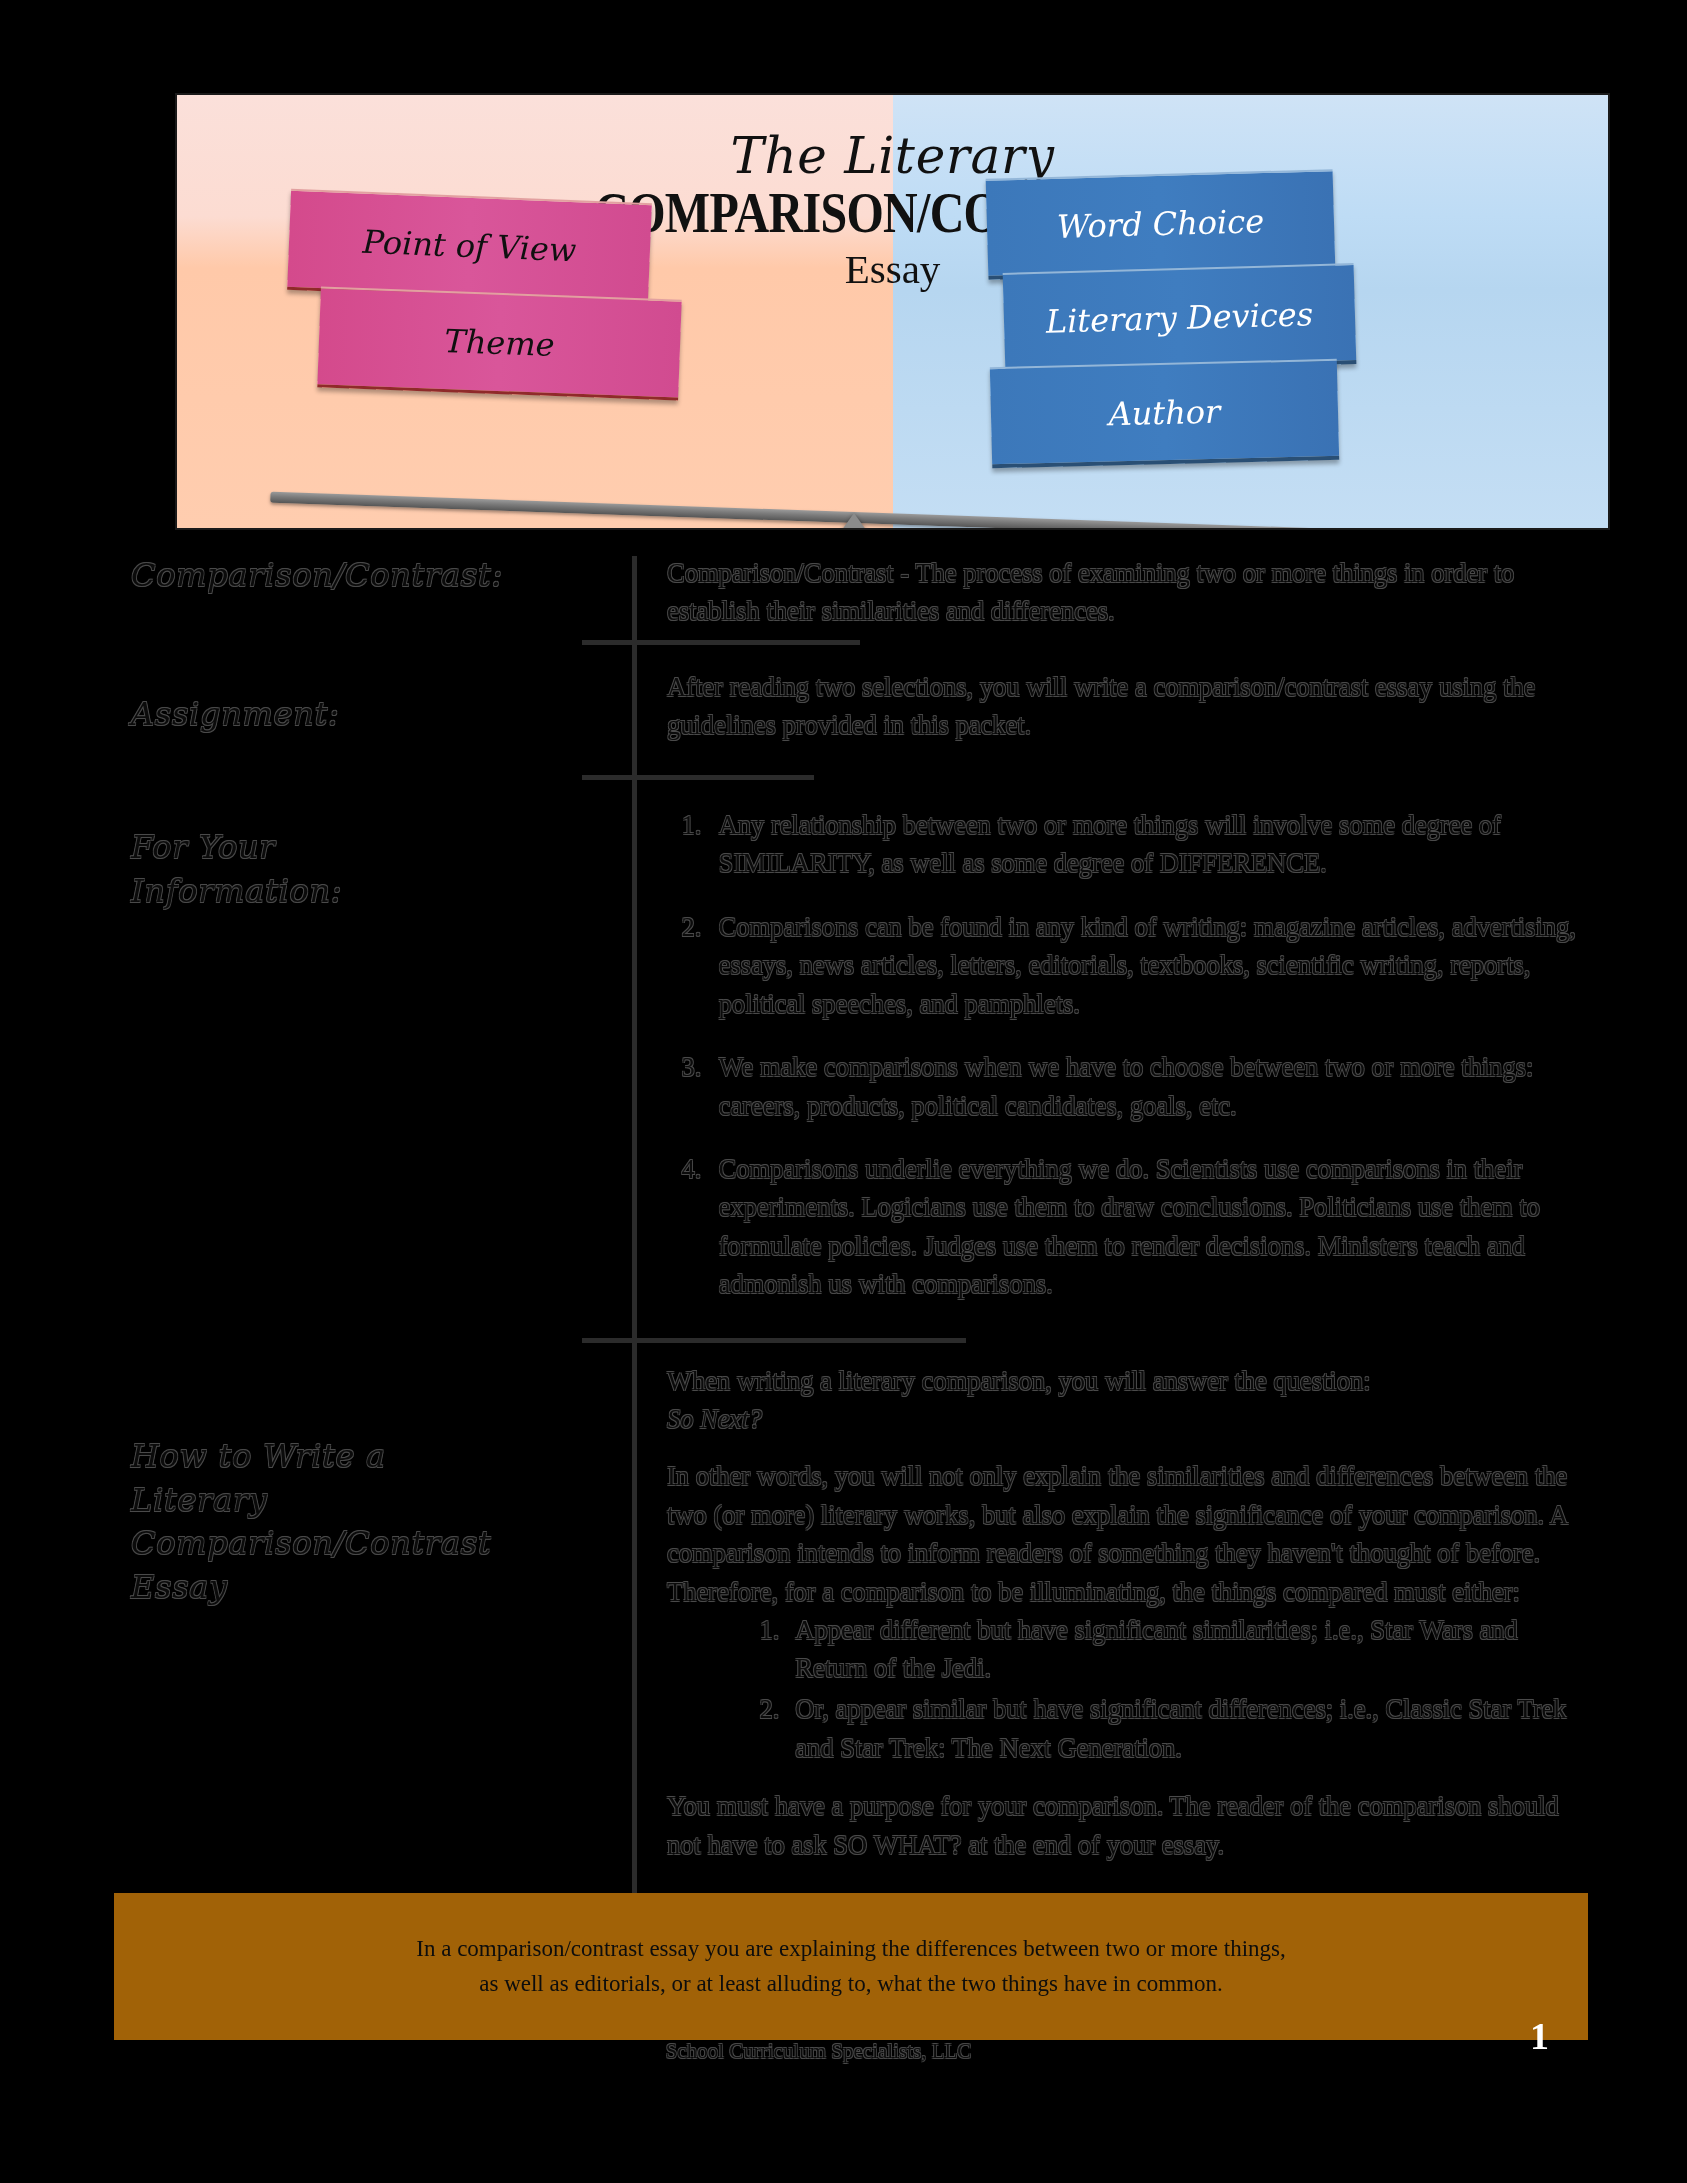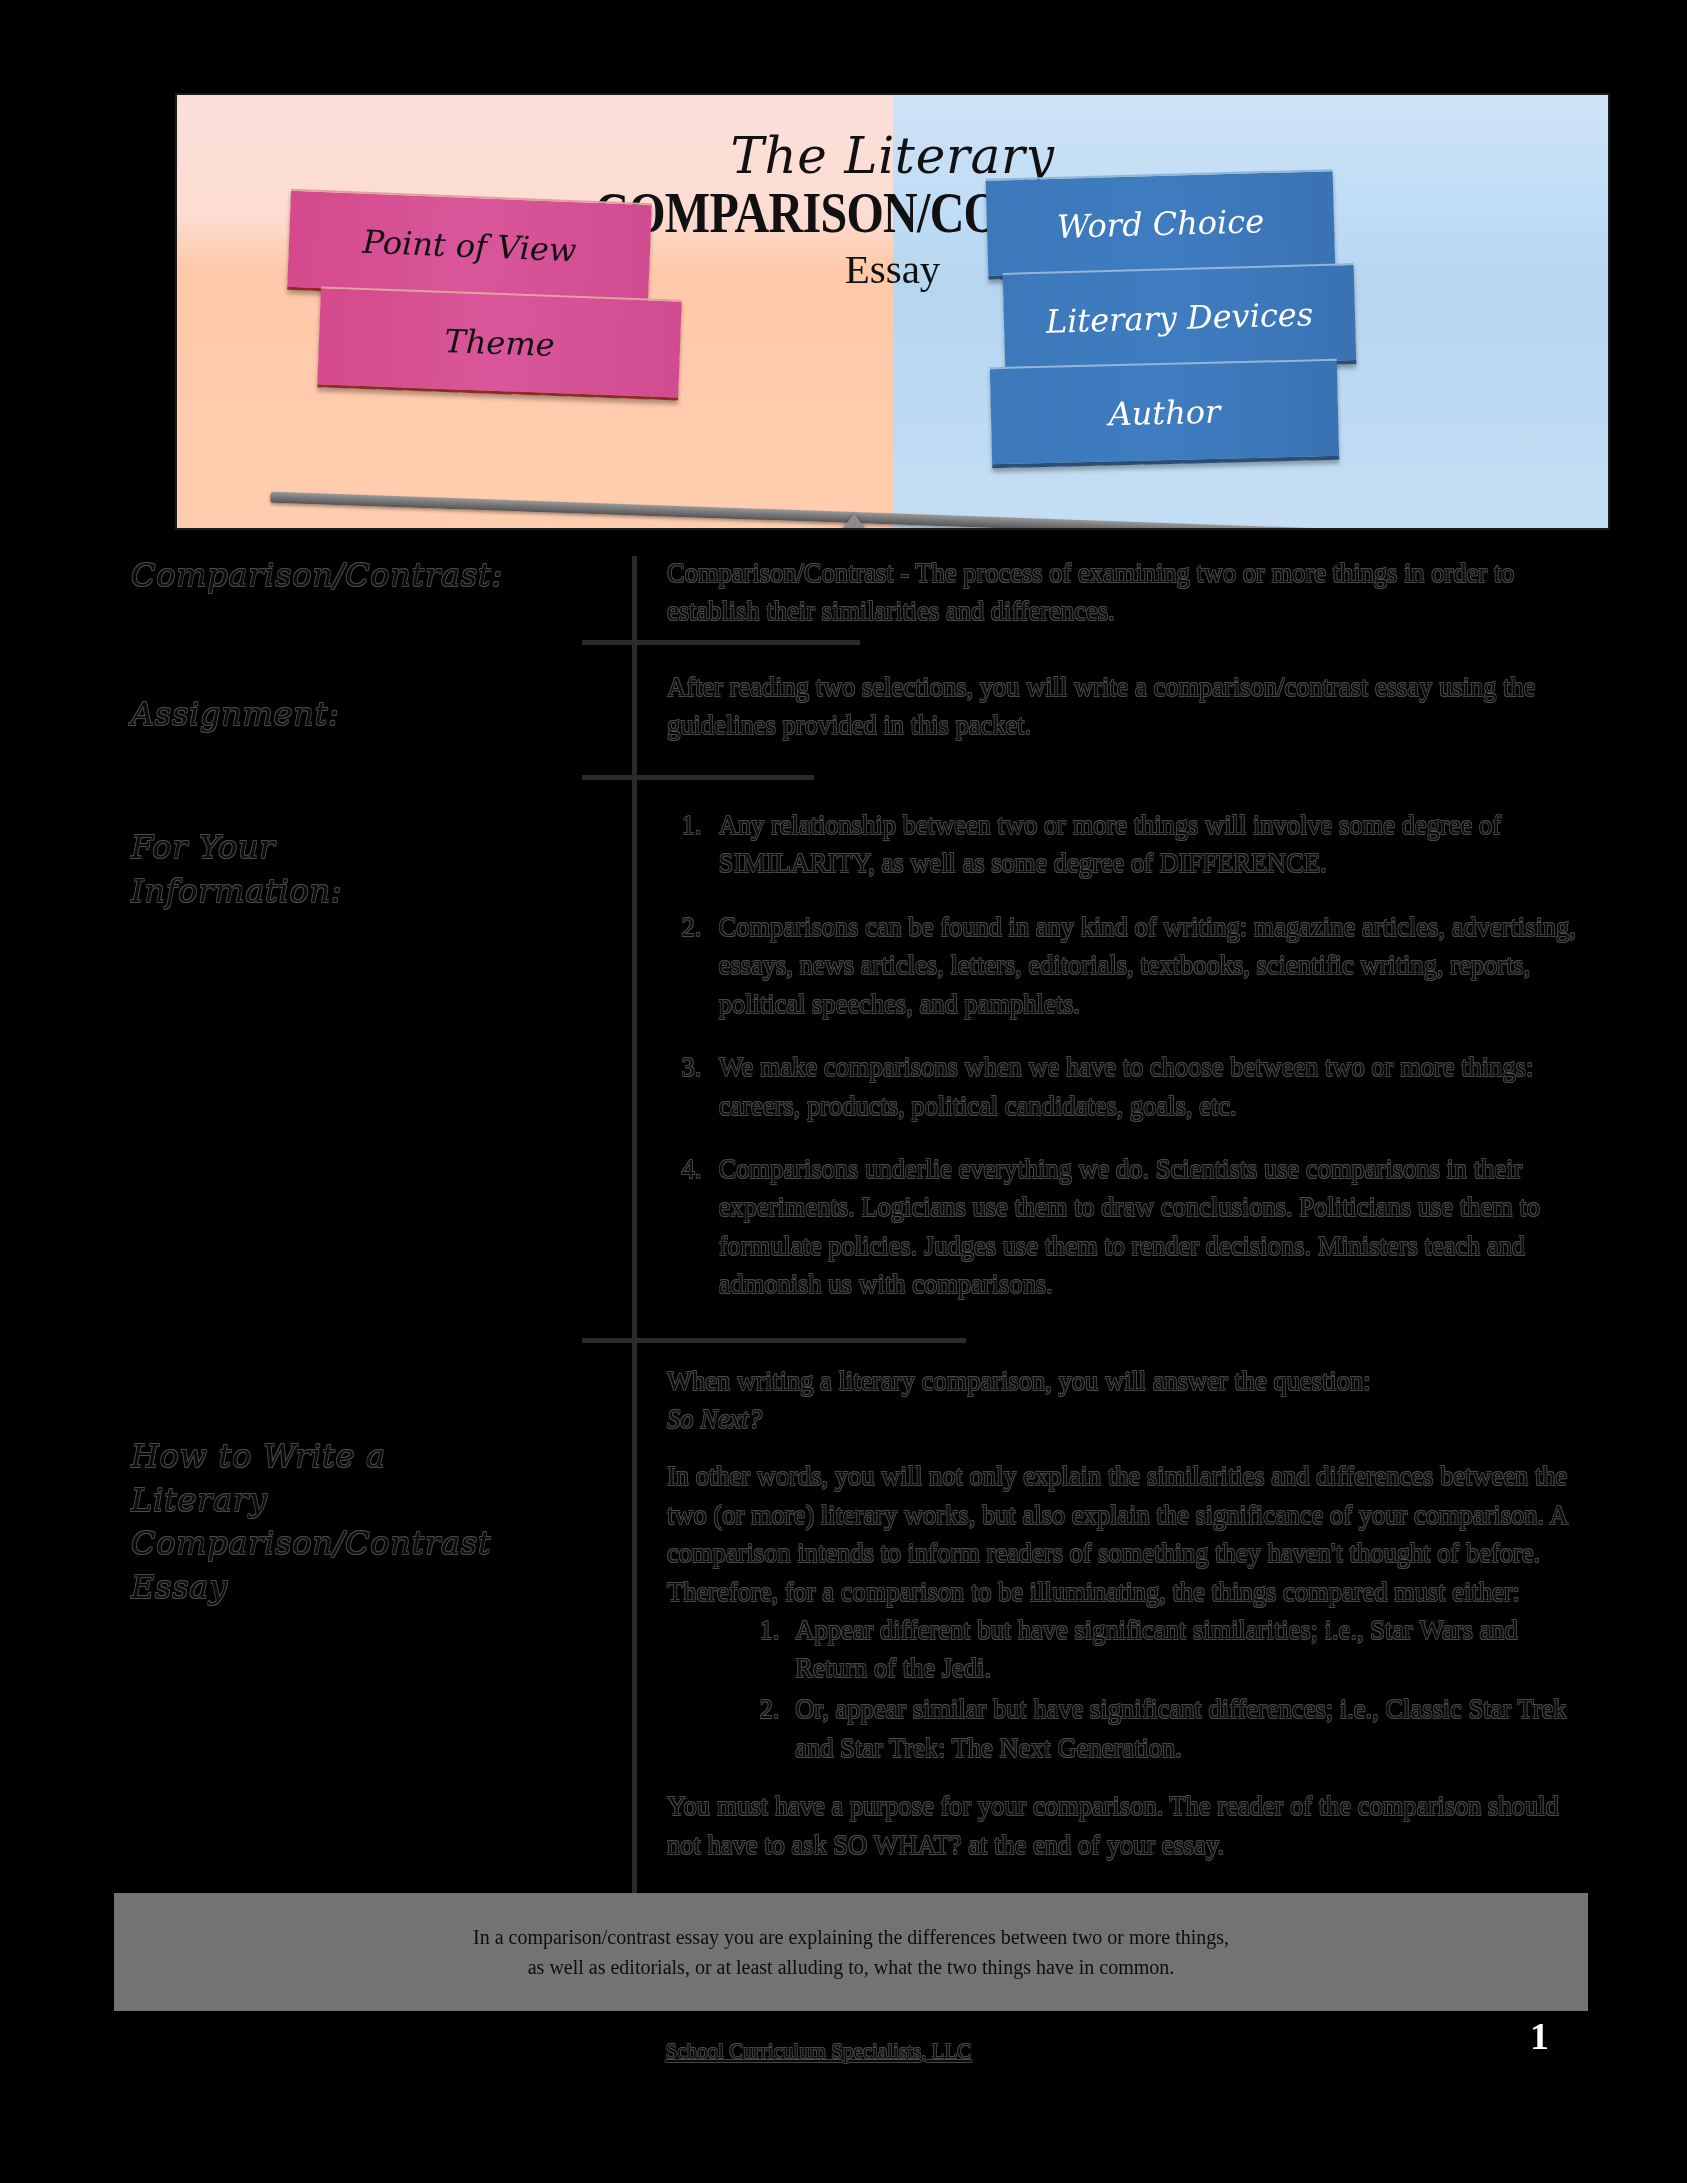--- a/index.html
+++ b/index.html
@@ -202,42 +202,41 @@
   p.para { margin: 0 0 18.5px 0; }
   p.tight { margin: 0; }
   .ital { font-style: italic; }
 
   
   .callout {
     position: absolute;
     left: 114px;
     top: 1893px;
     width: 1474px;
-    height: 118px;
-    background: #737373;
+    height: 147px;
+    background: #a16207;
     display: flex;
     flex-direction: column;
     align-items: center;
     justify-content: center;
     text-align: center;
     font-family: "Liberation Serif", serif;
-    font-size: 20px;
+    font-size: 23px;
     color: #0d0d0d;
     line-height: 1.5;
   }
 
   .footer-credit {
     position: absolute;
     left: 0;
     top: 2039px;
     width: 1637px;
     text-align: center;
     font-family: "Liberation Serif", serif;
     font-size: 21px;
-    text-decoration: underline;
   }
   .page-num {
     position: absolute;
     right: 138px;
     top: 2014px;
     font-family: "Liberation Serif", serif;
     font-weight: bold;
     font-size: 38px;
     color: #ffffff;
   }

